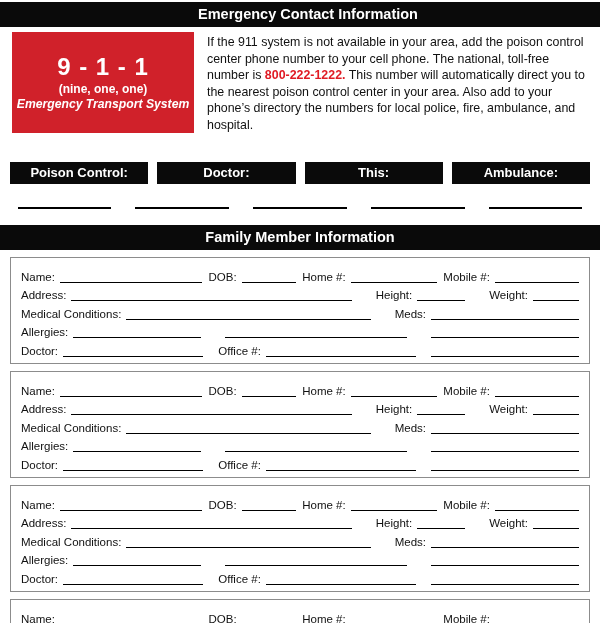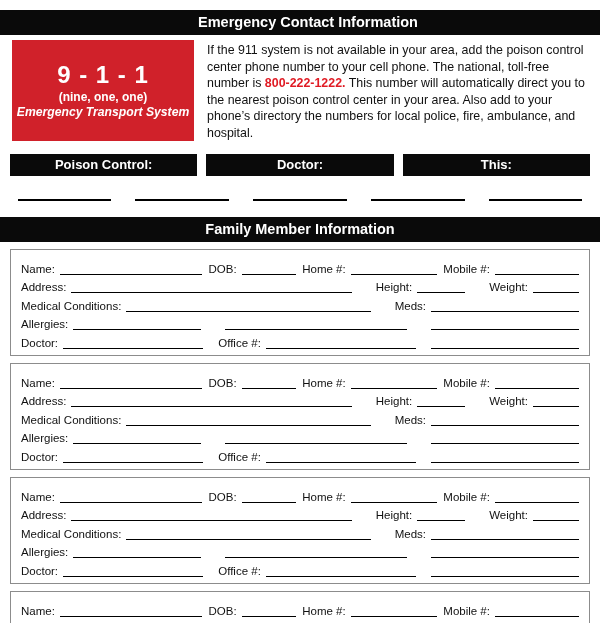--- a/index.html
+++ b/index.html
@@ -12,21 +12,21 @@
   }
   
   .bar {
     background: #0a0a0a;
     color: #ffffff;
     font-weight: bold;
     font-size: 14.5px;
     text-align: center;
     padding: 4px 0 5px;
   }
-  .top-bar { margin-top: 10px; padding-left: 16px; }
+  .top-bar { margin-top: 2px; padding-left: 16px; }
   .family-bar { margin-top: 16px; }
 
   
   .intro {
     display: flex;
     gap: 13px;
     padding: 5px 8px 2px 12px;
   }
   .red-box {
     width: 182px;
@@ -50,21 +50,21 @@
     line-height: 1.33;
     padding-top: 2px;
   }
   .phone { color: #e01b24; font-weight: bold; }
 
   
   .contact-row {
     display: flex;
     gap: 9px;
     padding: 0 10px;
-    margin-top: 11px;
+    margin-top: 27px;
   }
   .contact-box {
     flex: 1;
     background: #0a0a0a;
     color: #ffffff;
     font-weight: bold;
     font-size: 13px;
     text-align: center;
     padding: 3px 0 4px;
     white-space: nowrap;
@@ -132,20 +132,21 @@
     <div class="nine-sub">(nine, one, one)</div>
     <div class="nine-system">Emergency Transport System</div>
   </div>
   <div class="intro-text"><span>If the 911 system is not available in your area, add the poison control center phone number to your cell phone. The national, toll-free number is </span><span class="phone">800-222-1222.</span><span> This number will automatically direct you to the nearest poison control center in your area. Also add to your phone’s directory the numbers for local police, fire, ambulance, and hospital.</span></div>
 </div>
 
 <div class="contact-row">
   <div class="contact-box">Poison Control:</div>
   <div class="contact-box">Doctor:</div>
   <div class="contact-box">This:</div>
+  <div class="contact-box">Ambulance:</div>
 </div>
 
 <div class="contact-lines">
   <div class="line-cell">
       <div class="contact-blank"></div>
     </div>
   <div class="line-cell">
       <div class="contact-blank"></div>
     </div>
   <div class="line-cell">

